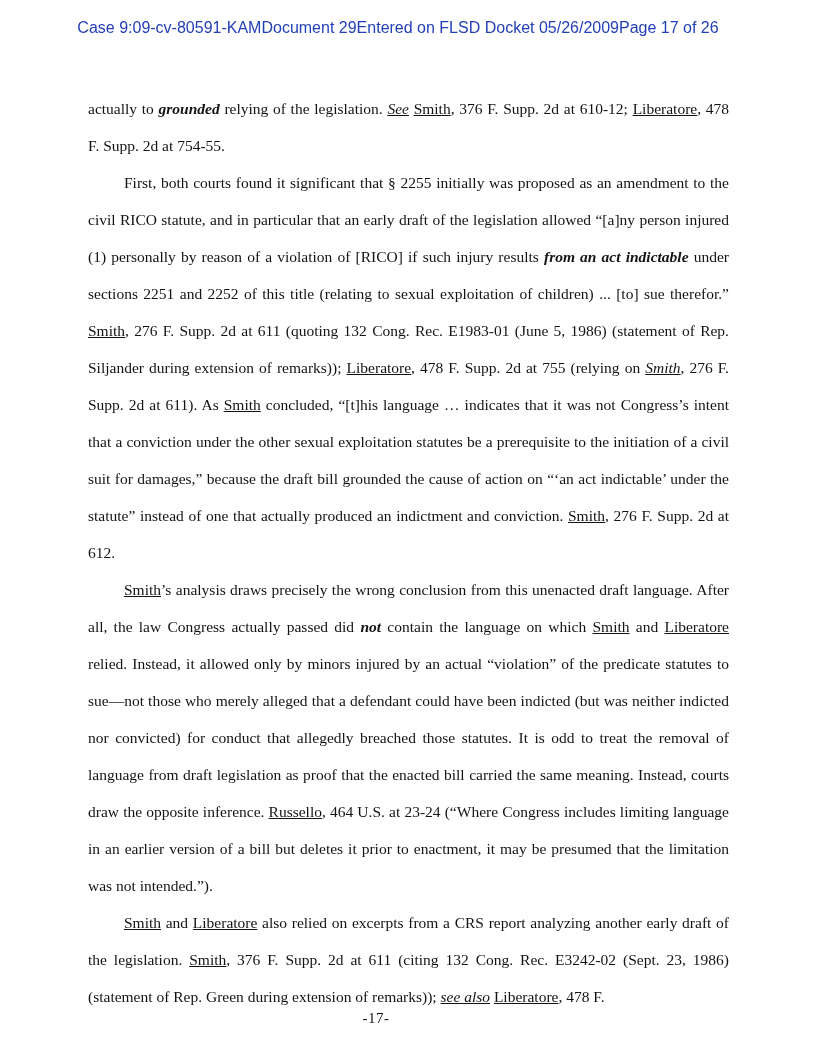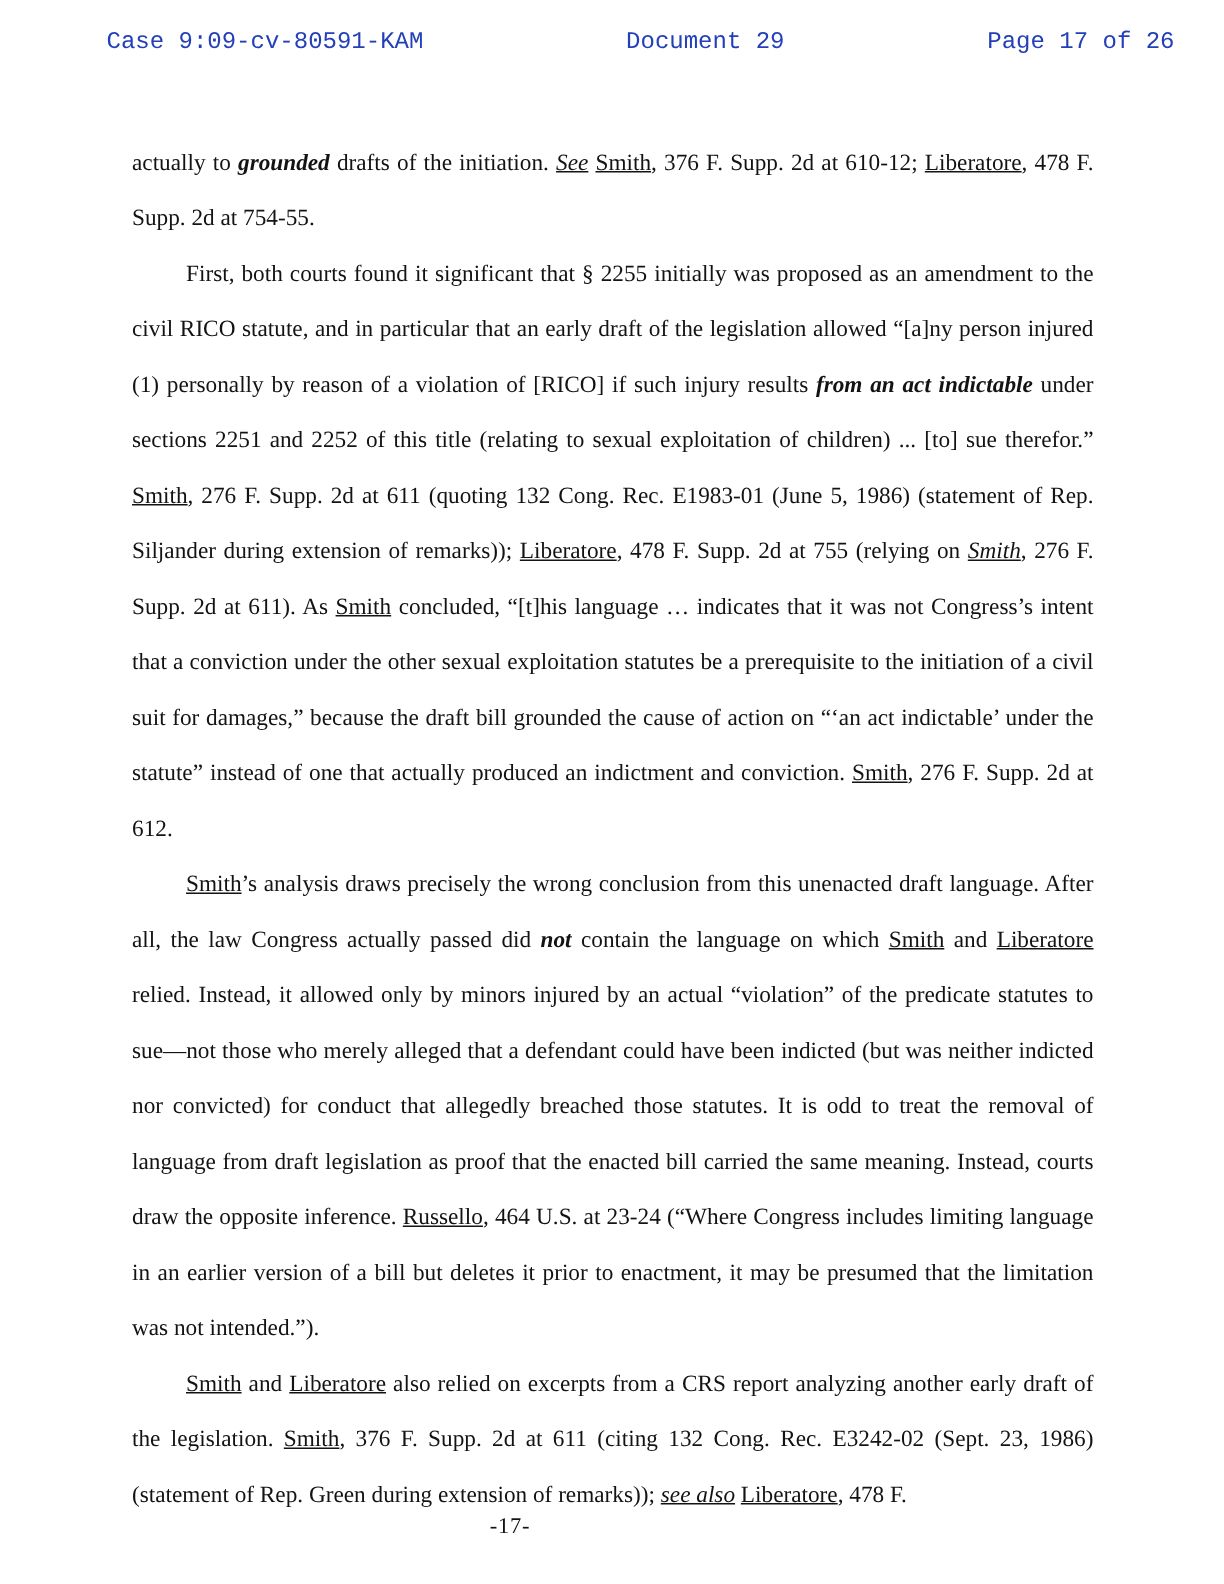--- a/index.html
+++ b/index.html
@@ -10,55 +10,56 @@
     font-family: "Liberation Serif", serif;
     color: #131313;
   }
   .page {
     position: absolute; left: 0; top: 0;
     width: 816px; height: 1056px;
     background: #ffffff;
     overflow: hidden;
   }
   .docket-header {
-    position: absolute; left: 71px; top: 19px; width: 712px;
-    display: flex; justify-content: space-between;
-    font-family: Liberation Mono, monospace;
+    position: absolute; left: 42px; top: 19px; width: 712px;
+    display: flex; justify-content: center;
+    font-family: Liberation Sans, sans-serif;
     font-size: 16px; line-height: 18px;
     white-space: nowrap;
   }
   .body-text {
     position: absolute; left: 88px; top: 90px; width: 641px;
     font-size: 15.5px; line-height: 37px;
     text-align: justify;
   }
   .para { margin: 0; padding: 0; }
   .para.indented { text-indent: 36px; }
   .run-bi { font-weight: bold; font-style: italic; }
   .run-i  { font-style: italic; text-decoration: underline; }
   .run-u  { text-decoration: underline; }
   .footer {
     position: absolute; left: 0; top: 1010px; width: 680px;
     text-align: center;
-    font-size: 15px; letter-spacing: 0.5px;
+    font-size: 15px; letter-spacing: 0.5px; padding-left: 36px;
   }
 </style>
 </head>
 <body>
 
 <div class="page">
 
   <div class="docket-header" style="color: rgb(36, 64, 184);">
     <span>Case 9:09-cv-80591-KAM</span>
     <span>Document 29</span>
+    <span>Entered on FLSD Docket 05/26/2009</span>
     <span>Page 17 of 26</span>
   </div>
 
   <div class="body-text" style="color: rgb(19, 19, 19);">
-    <p class="para"><span>actually to </span><span class="run-bi">grounded</span><span> drafts of the initiation.  </span><span class="run-i">See</span><span> </span><span class="run-u">Smith</span><span>, 376 F. Supp. 2d at 610-12; </span><span class="run-u">Liberatore</span><span>, 478 F. Supp. 2d at 754-55.</span></p>
+    <p class="para"><span>actually to </span><span class="run-bi">grounded</span><span> relying of the legislation.  </span><span class="run-i">See</span><span> </span><span class="run-u">Smith</span><span>, 376 F. Supp. 2d at 610-12; </span><span class="run-u">Liberatore</span><span>, 478 F. Supp. 2d at 754-55.</span></p>
     <p class="para indented"><span>First, both courts found it significant that § 2255 initially was proposed as an amendment to the civil RICO statute, and in particular that an early draft of the legislation allowed “[a]ny person injured (1) personally by reason of a violation of [RICO] if such injury results </span><span class="run-bi">from an act indictable</span><span> under sections 2251 and 2252 of this title (relating to sexual exploitation of children) ... [to] sue therefor.”  </span><span class="run-u">Smith</span><span>, 276 F. Supp. 2d at 611 (quoting 132 Cong. Rec. E1983-01 (June 5, 1986) (statement of Rep. Siljander during extension of remarks)); </span><span class="run-u">Liberatore</span><span>, 478 F. Supp. 2d at 755 (relying on </span><span class="run-i">Smith</span><span>, 276 F. Supp. 2d at 611).  As </span><span class="run-u">Smith</span><span> concluded, “[t]his language … indicates that it was not Congress’s intent that a conviction under the other sexual exploitation statutes be a prerequisite to the initiation of a civil suit for damages,” because the draft bill grounded the cause of action on “‘an act indictable’ under the statute” instead of one that actually produced an indictment and conviction.  </span><span class="run-u">Smith</span><span>, 276 F. Supp. 2d at 612.</span></p>
     <p class="para indented"><span class="run-u">Smith</span><span>’s analysis draws precisely the wrong conclusion from this unenacted draft language.  After all, the law Congress actually passed did </span><span class="run-bi">not</span><span> contain the language on which </span><span class="run-u">Smith</span><span> and </span><span class="run-u">Liberatore</span><span> relied.  Instead, it allowed only by minors injured by an actual “violation” of the predicate statutes to sue—not those who merely alleged that a defendant could have been indicted (but was neither indicted nor convicted) for conduct that allegedly breached those statutes.  It is odd to treat the removal of language from draft legislation as proof that the enacted bill carried the same meaning.  Instead, courts draw the opposite inference.  </span><span class="run-u">Russello</span><span>, 464 U.S. at 23-24 (“Where Congress includes limiting language in an earlier version of a bill but deletes it prior to enactment, it may be presumed that the limitation was not intended.”).</span></p>
     <p class="para indented"><span class="run-u">Smith</span><span> and </span><span class="run-u">Liberatore</span><span> also relied on excerpts from a CRS report analyzing another early draft of the legislation.  </span><span class="run-u">Smith</span><span>, 376 F. Supp. 2d at 611 (citing 132 Cong. Rec. E3242-02 (Sept. 23, 1986) (statement of Rep. Green during extension of remarks)); </span><span class="run-i">see also</span><span> </span><span class="run-u">Liberatore</span><span>, 478 F.</span></p>
   </div>
 
   <div class="footer">-17-</div>
 
 </div>
 
 </body></html>

